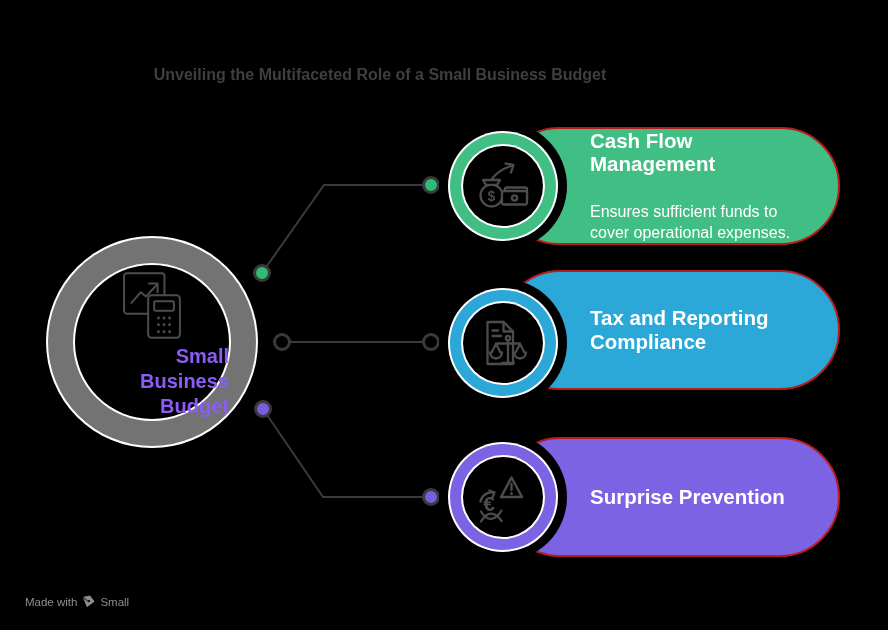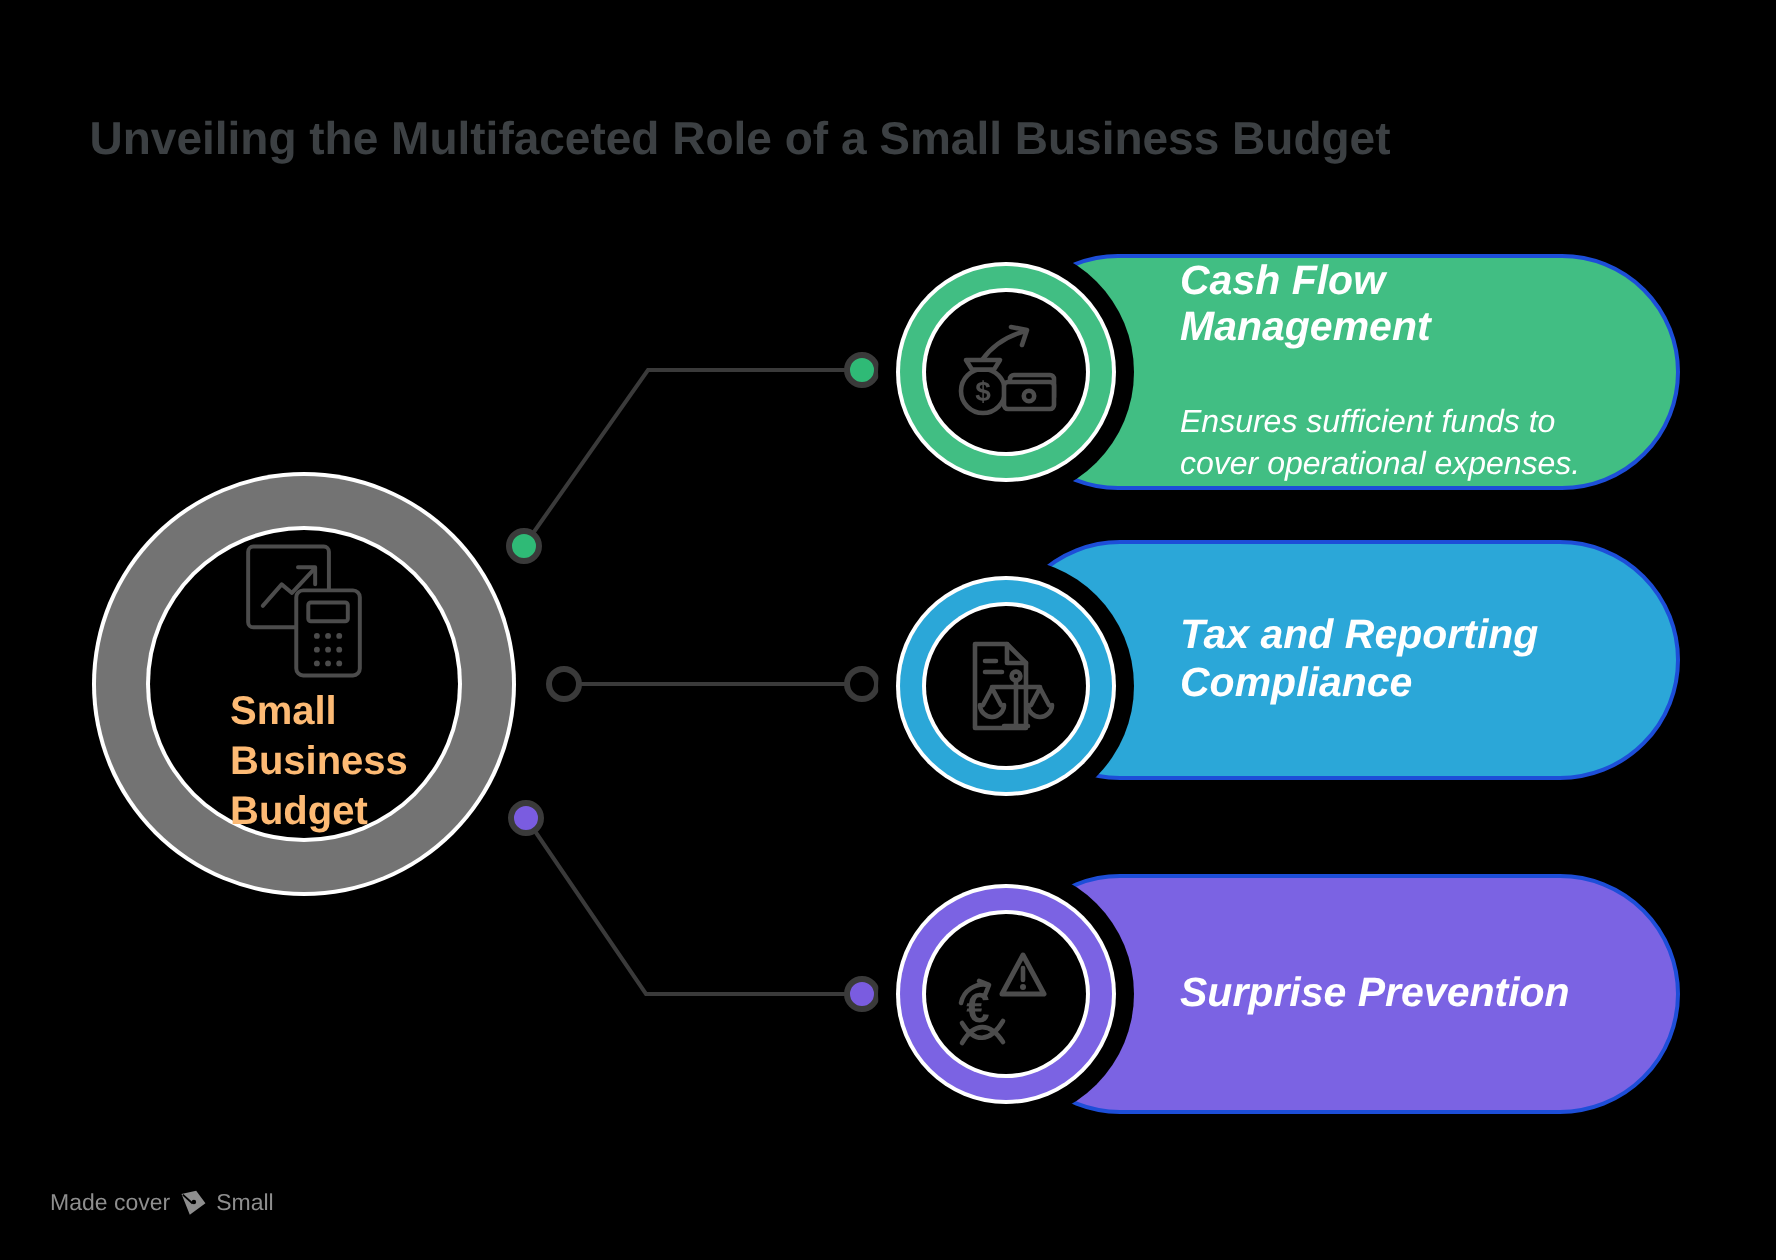--- a/index.html
+++ b/index.html
@@ -1,36 +1,36 @@
 <!DOCTYPE html>
 <html><head>
 <meta charset="utf-8">
 <style>
   html,body{margin:0;padding:0;background:#000;}
   body{width:888px;height:630px;overflow:hidden;font-family:"Liberation Sans",sans-serif;}
   .canvas{position:relative;width:888px;height:630px;background:#000000;}
 
-  .title{position:absolute;top:50px;left:0;width:728px;margin:6px;text-align:center;
-         font-size:23px;font-weight:bold;color:#3C4043;letter-spacing:0px;}
+  .title{position:absolute;top:50px;left:0;width:728px;margin:16px;text-align:center;
+         font-size:16px;font-weight:bold;color:#3C4043;letter-spacing:0px;}
 
   .connectors{position:absolute;left:0;top:0;}
 
   
   .center-node{position:absolute;left:46px;top:236px;width:212px;height:212px;border-radius:50%;background:#fff;}
   .center-ring{position:absolute;inset:2px;border-radius:50%;background:#737373;}
   .center-inner{position:absolute;inset:27px;border-radius:50%;background:#fff;}
   .center-core{position:absolute;inset:29px;border-radius:50%;background:#000;display:flex;flex-direction:column;
                align-items:center;padding-top:7px;box-sizing:border-box;}
-  .center-label{margin-top:5px;font-size:20px;font-weight:bold;color:#fdba74;text-align:left;
+  .center-label{margin-top:5px;font-size:20px;font-weight:bold;color:#8b5cf6;text-align:right;
                 line-height:1.25;white-space:pre-line;margin-left:40px;}
 
   
-  .card{position:absolute;left:500px;width:340px;border:2px solid #1d4ed8;border-radius:62px;box-sizing:border-box;
+  .card{position:absolute;left:500px;width:340px;border:2px solid #b91c1c;border-radius:62px;box-sizing:border-box;
         display:flex;flex-direction:column;justify-content:center;color:#fff;
-        padding:8px 24px 8px 88px;font-style:italic;}
+        padding:8px 24px 8px 88px;}
   .card-1{top:127px;height:118px;}
   .card-2{top:270px;height:120px;}
   .card-3{top:437px;height:120px;}
   .card-title{font-size:20.5px;font-weight:bold;line-height:1.16;white-space:pre-line;}
   .card-desc{margin-top:25px;font-size:16px;line-height:1.32;white-space:pre-line;}
 
   
   .node{position:absolute;left:448px;width:110px;height:110px;border-radius:50%;background:#fff;
         box-shadow:0 0 0 9px #000;}
   .node-1{top:131px}.node-2{top:288px}.node-3{top:442px}
@@ -159,21 +159,21 @@
         <text x="14" y="42" text-anchor="middle" class="glyph" font-size="21">€</text>
         <path d="M5.5,32.5 A11.5,11.5 0 0 1 19,23.5"></path>
         <polyline points="14.5,21.5 19.5,23.5 17.5,28.5"></polyline>
         <path d="M6,42.5 C12,52.5 20,52.5 26.5,41.5"></path>
         <path d="M6,52.5 C12,42 20,42 26.5,52"></path>
       </svg>
     </div>
   </div>
 
   <div class="footer">
-    <span>Made cover</span>
+    <span>Made with</span>
     <svg width="13" height="13" viewBox="0 0 14 14">
       <path d="M1.5,2.5 L8.5,1 L13,7 L5.5,12.5 Z" fill="#8E8E8E" stroke="#8E8E8E" stroke-width="1"></path>
       <circle cx="7.5" cy="6.5" r="1.2" fill="#000"></circle>
       <path d="M1.5,2.5 L6.8,7.3" stroke="#000" stroke-width="1" fill="none"></path>
     </svg>
     <span>Small</span>
   </div>
 
 </div>
 

